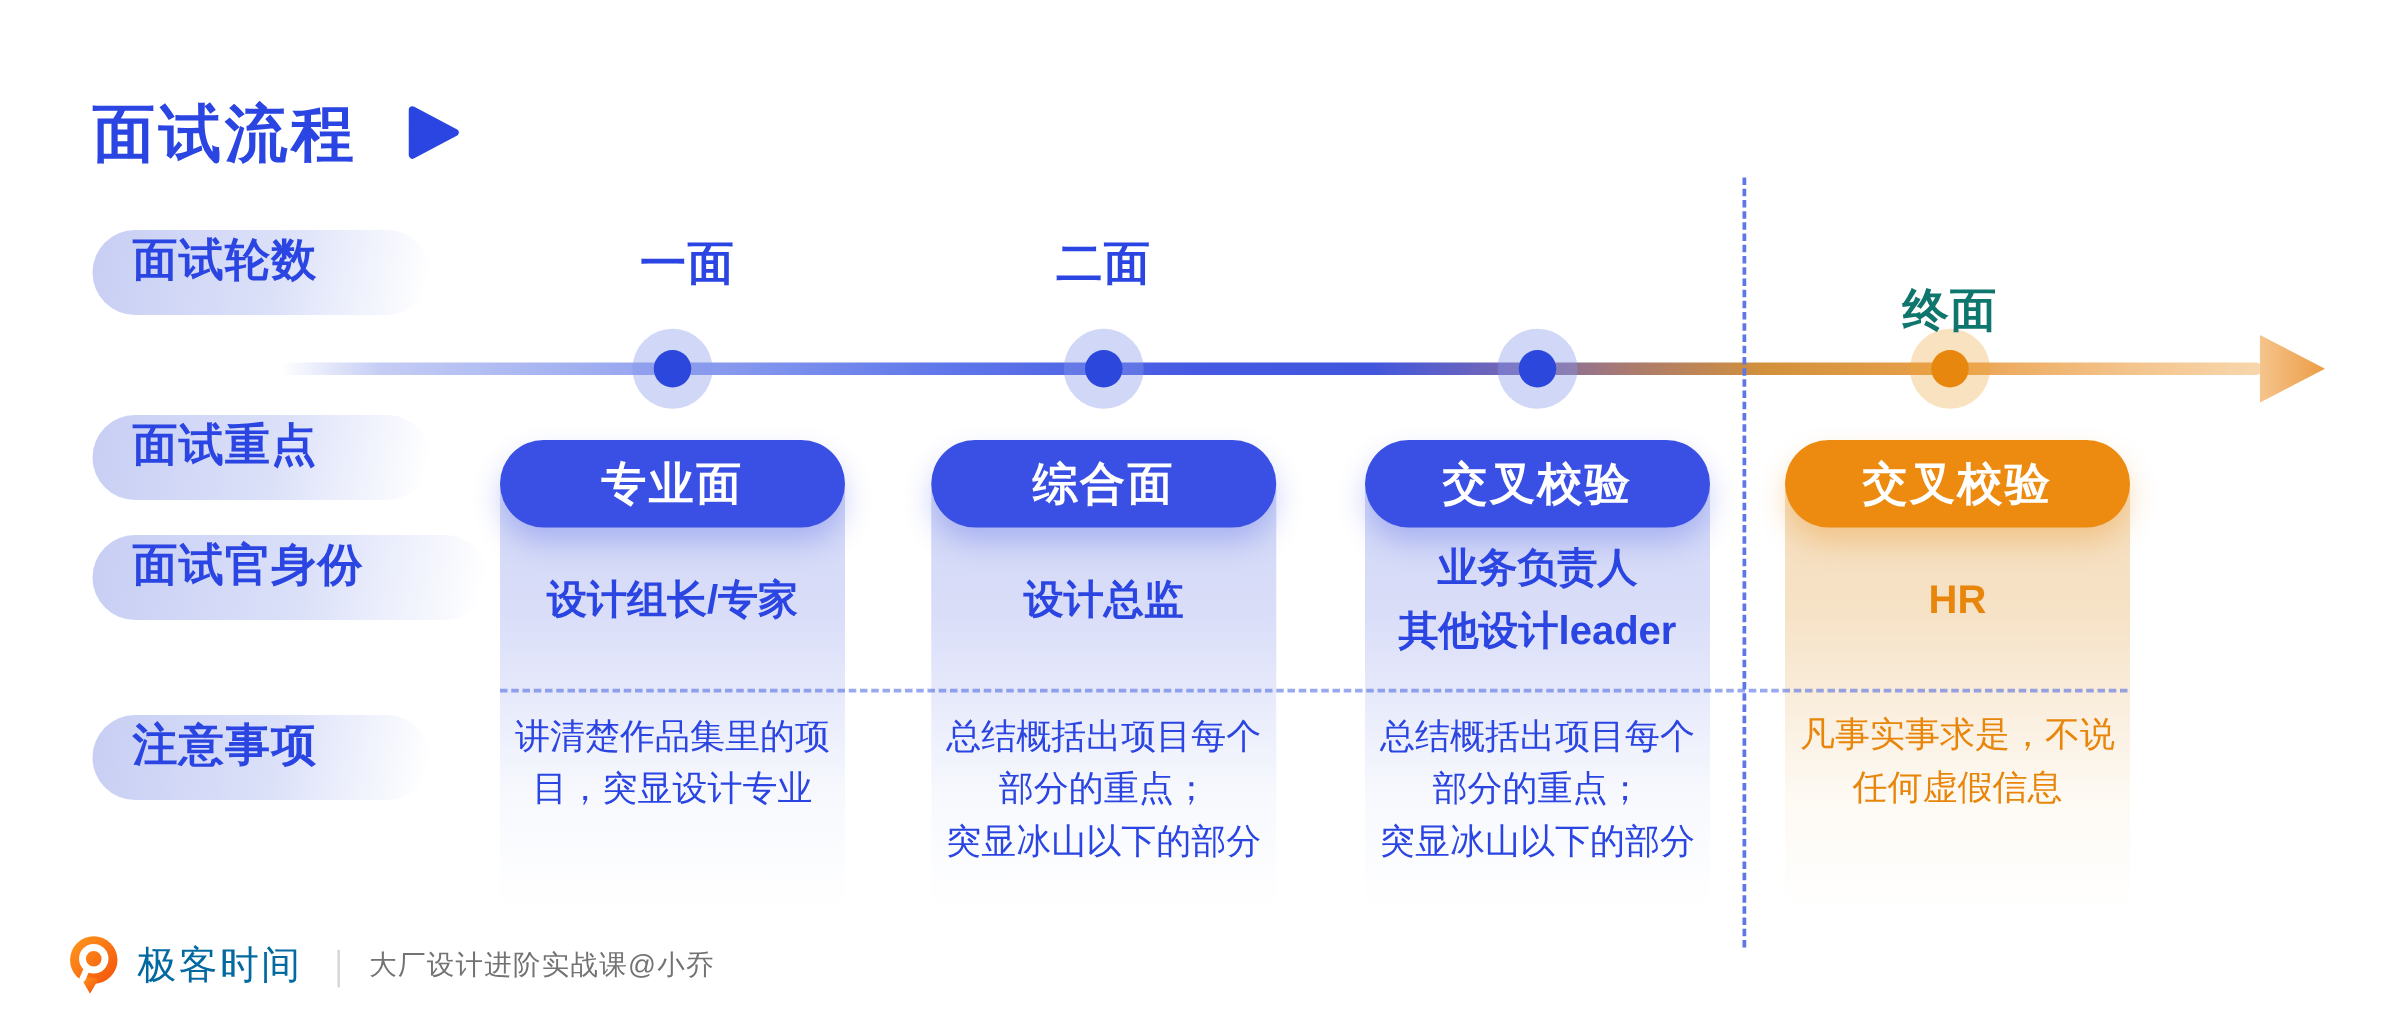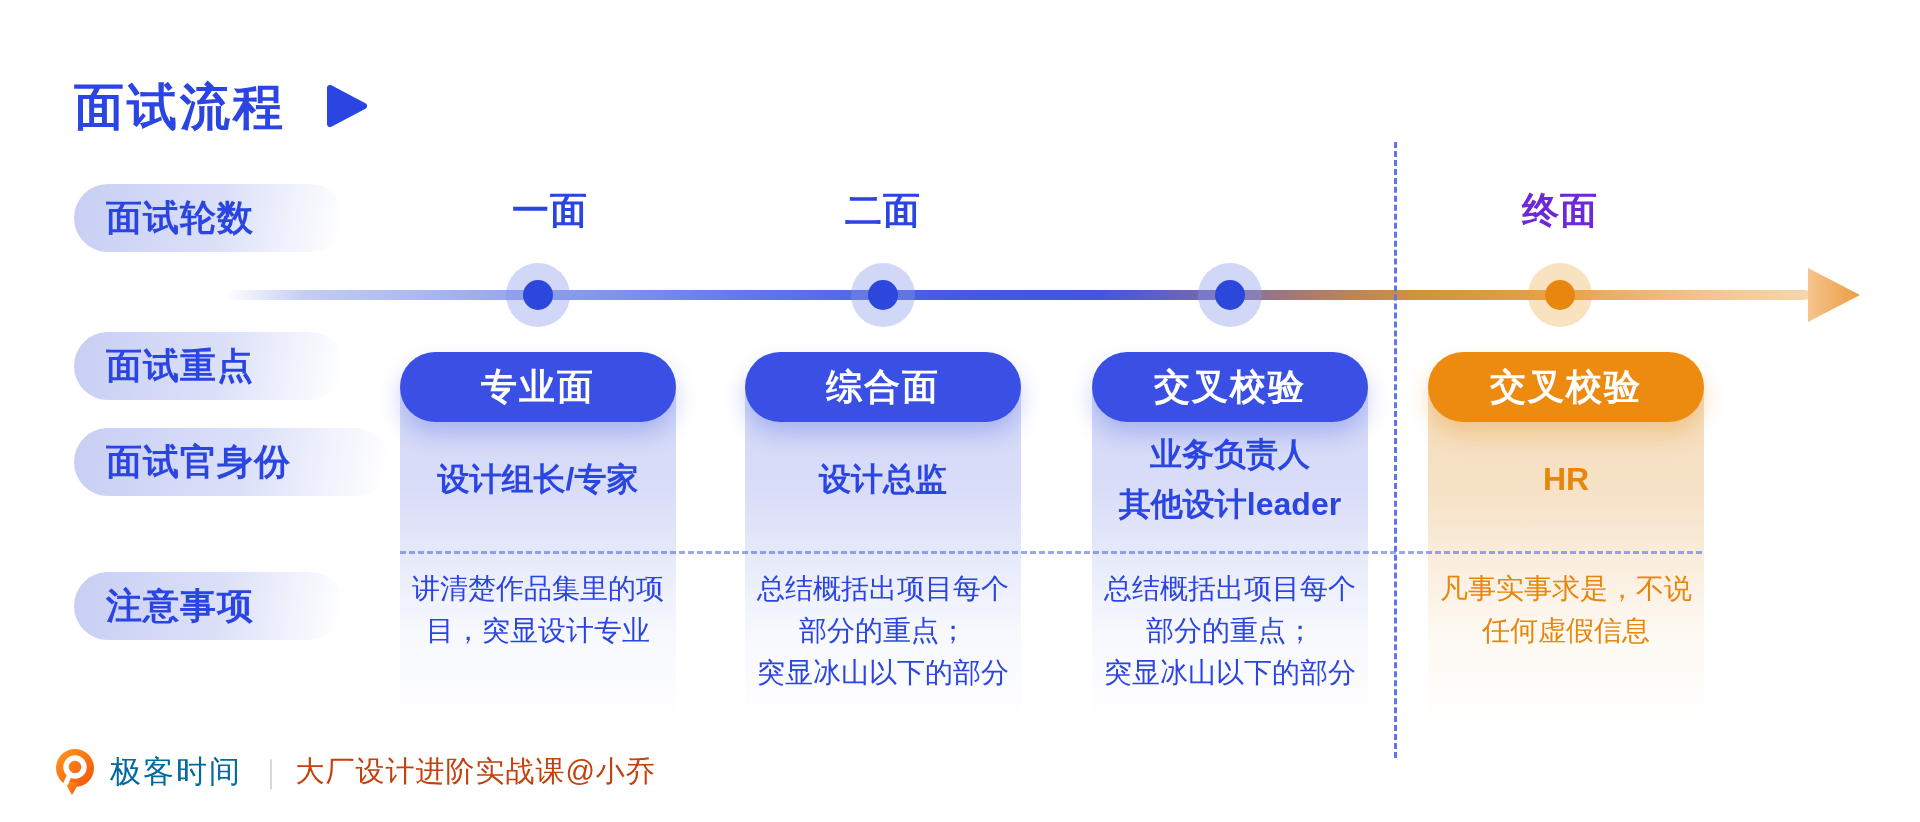--- a/index.html
+++ b/index.html
@@ -8,21 +8,21 @@
     font-family:"Liberation Sans","DejaVu Sans",sans-serif;
   }
   
   .page-title{
     position:absolute;left:74px;top:74px;font-size:50px;font-weight:800;
     color:#2B45E2;letter-spacing:3px;
   }
   .play-icon{position:absolute;left:326px;top:84px;width:42px;height:44px;}
   
   .row-pill{
-    position:absolute;height:68px;border-radius:34px;display:flex;align-items:center;
+    position:absolute;height:68px;border-radius:34px;display:flex;align-items:flex-start;
     padding-left:32px;box-sizing:border-box;
     background:linear-gradient(100deg,#C7CEF3 0%,#DCE1F9 55%,rgba(244,246,253,0) 98%);
   }
   .row-pill span{font-size:36px;font-weight:800;color:#2B45E2;letter-spacing:1px;}
   .pill-rounds{left:74px;top:184px;width:270px;}
   .pill-focus{left:74px;top:332px;width:270px;}
   .pill-identity{left:74px;top:428px;width:316px;}
   .pill-notes{left:74px;top:572px;width:270px;}
   
   .timeline-line{
@@ -37,21 +37,21 @@
   .node-dot{position:absolute;top:280px;width:30px;height:30px;border-radius:50%;}
   .halo-blue{background:rgba(133,150,235,0.38);}
   .halo-orange{background:rgba(236,166,60,0.32);}
   .dot-blue{background:#2B47DC;}
   .dot-orange{background:#E8870E;}
   
   .round-label{
     position:absolute;top:186px;width:360px;text-align:center;
     font-size:37px;font-weight:800;color:#2B45E2;letter-spacing:1px;
   }
-  .round-label.orange{color:#6d28d9;}
+  .round-label.orange{color:#0f766e;margin-top:38px;}
   
   .card{position:absolute;top:352px;width:276px;}
   .card-body{
     position:absolute;top:36px;left:0;width:276px;height:340px;
     background:linear-gradient(to bottom,#D2D8F6 0%,#D9DDF8 30%,rgba(240,243,252,0.55) 72%,rgba(255,255,255,0) 100%);
   }
   .card.orange .card-body{
     background:linear-gradient(to bottom,#F5DDBD 0%,#F6E2C6 30%,rgba(252,244,232,0.55) 72%,rgba(255,255,255,0) 100%);
   }
   .card-header{
@@ -80,21 +80,21 @@
   }
   .divider-v{
     position:absolute;left:1394px;top:142px;height:616px;width:0;z-index:3;
     border-left:3px dashed #5F77E6;
   }
   
   .footer{position:absolute;left:52px;top:746px;height:52px;display:flex;align-items:center;}
   .footer .logo{width:46px;height:50px;margin-right:12px;}
   .brand{font-size:31px;font-weight:400;color:#0369a1;letter-spacing:2px;}
   .foot-divider{font-size:30px;color:#D4D4D4;margin:0 10px 0 14px;}
-  .course{font-size:29px;color:#c2410c;letter-spacing:1px;}
+  .course{font-size:22px;color:#737373;letter-spacing:1px;}
 </style>
 </head>
 <body>
 
 <div class="canvas">
 
   <div class="page-title">面试流程</div>
   <svg class="play-icon" viewBox="0 0 42 44">
     <path d="M4 4 L38 22 L4 40 Z" fill="#2B45E2" stroke="#2B45E2" stroke-width="6" stroke-linejoin="round"></path>
   </svg>

